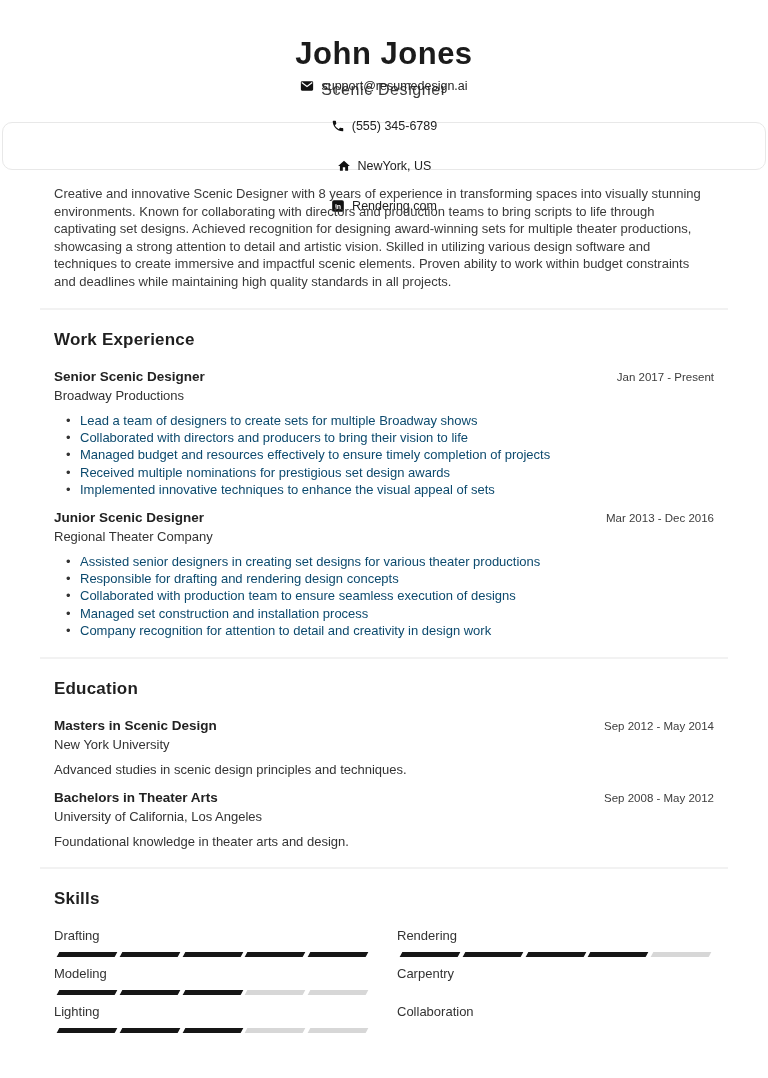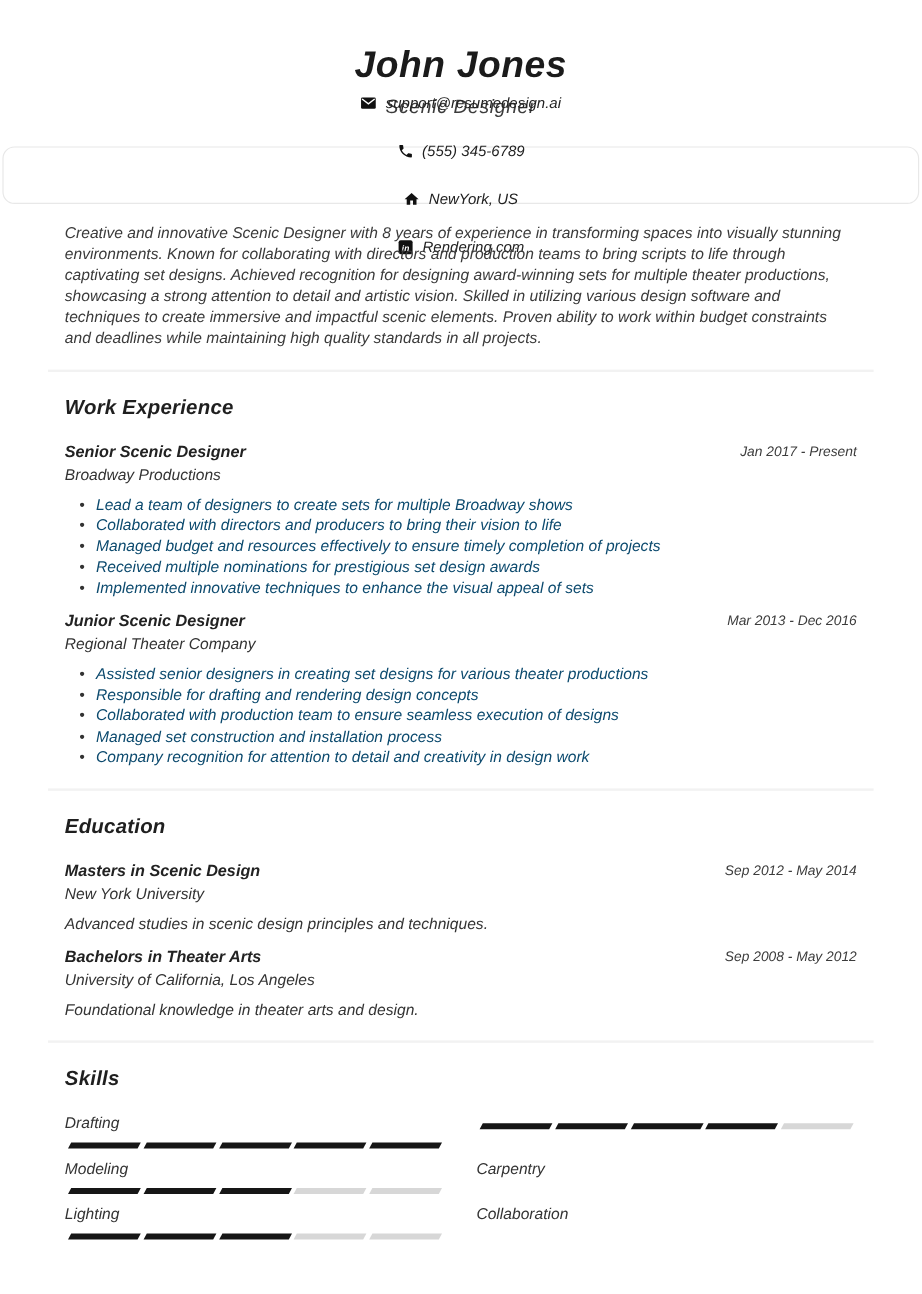--- a/index.html
+++ b/index.html
@@ -2,21 +2,21 @@
 <html><head>
 <meta charset="utf-8">
 <style>
   * { box-sizing: border-box; margin: 0; padding: 0; }
   html, body { background: #ffffff; }
   body {
     width: 768px; height: 1078px; overflow: hidden;
     font-family: "Liberation Sans", sans-serif;
     color: #333;
   }
-  .page { width: 768px; height: 804px; position: relative; background: #fff; font-style: italic; }
+  .page { width: 768px; height: 804px; position: relative; background: #fff; }
 
   
   .resume-header { text-align: center; padding-top: 36px; }
   .name { font-size: 31px; font-weight: 700; color: #1b1b1b; letter-spacing: .5px; line-height: 36px; }
   .role { font-size: 16px; color: #3c3c3c; letter-spacing: .6px; margin-top: 7px; line-height: 21px; }
 
   
   .contact-bar {
     margin: 22px 2px 0; height: 48px;
     border: 1px solid #e8e8e8; border-radius: 10px;
@@ -191,20 +191,21 @@
     <div class="skill-bar">
               <div class="seg" style="background: rgb(22, 22, 22);"></div>
               <div class="seg" style="background: rgb(22, 22, 22);"></div>
               <div class="seg" style="background: rgb(22, 22, 22);"></div>
               <div class="seg" style="background: rgb(22, 22, 22);"></div>
               <div class="seg" style="background: rgb(22, 22, 22);"></div>
             </div>
   </div>
 
   <div class="skill">
+    <div class="skill-label">Rendering</div>
     <div class="skill-bar">
               <div class="seg" style="background: rgb(22, 22, 22);"></div>
               <div class="seg" style="background: rgb(22, 22, 22);"></div>
               <div class="seg" style="background: rgb(22, 22, 22);"></div>
               <div class="seg" style="background: rgb(22, 22, 22);"></div>
               <div class="seg" style="background: rgb(215, 215, 215);"></div>
             </div>
   </div>
 
   <div class="skill">

